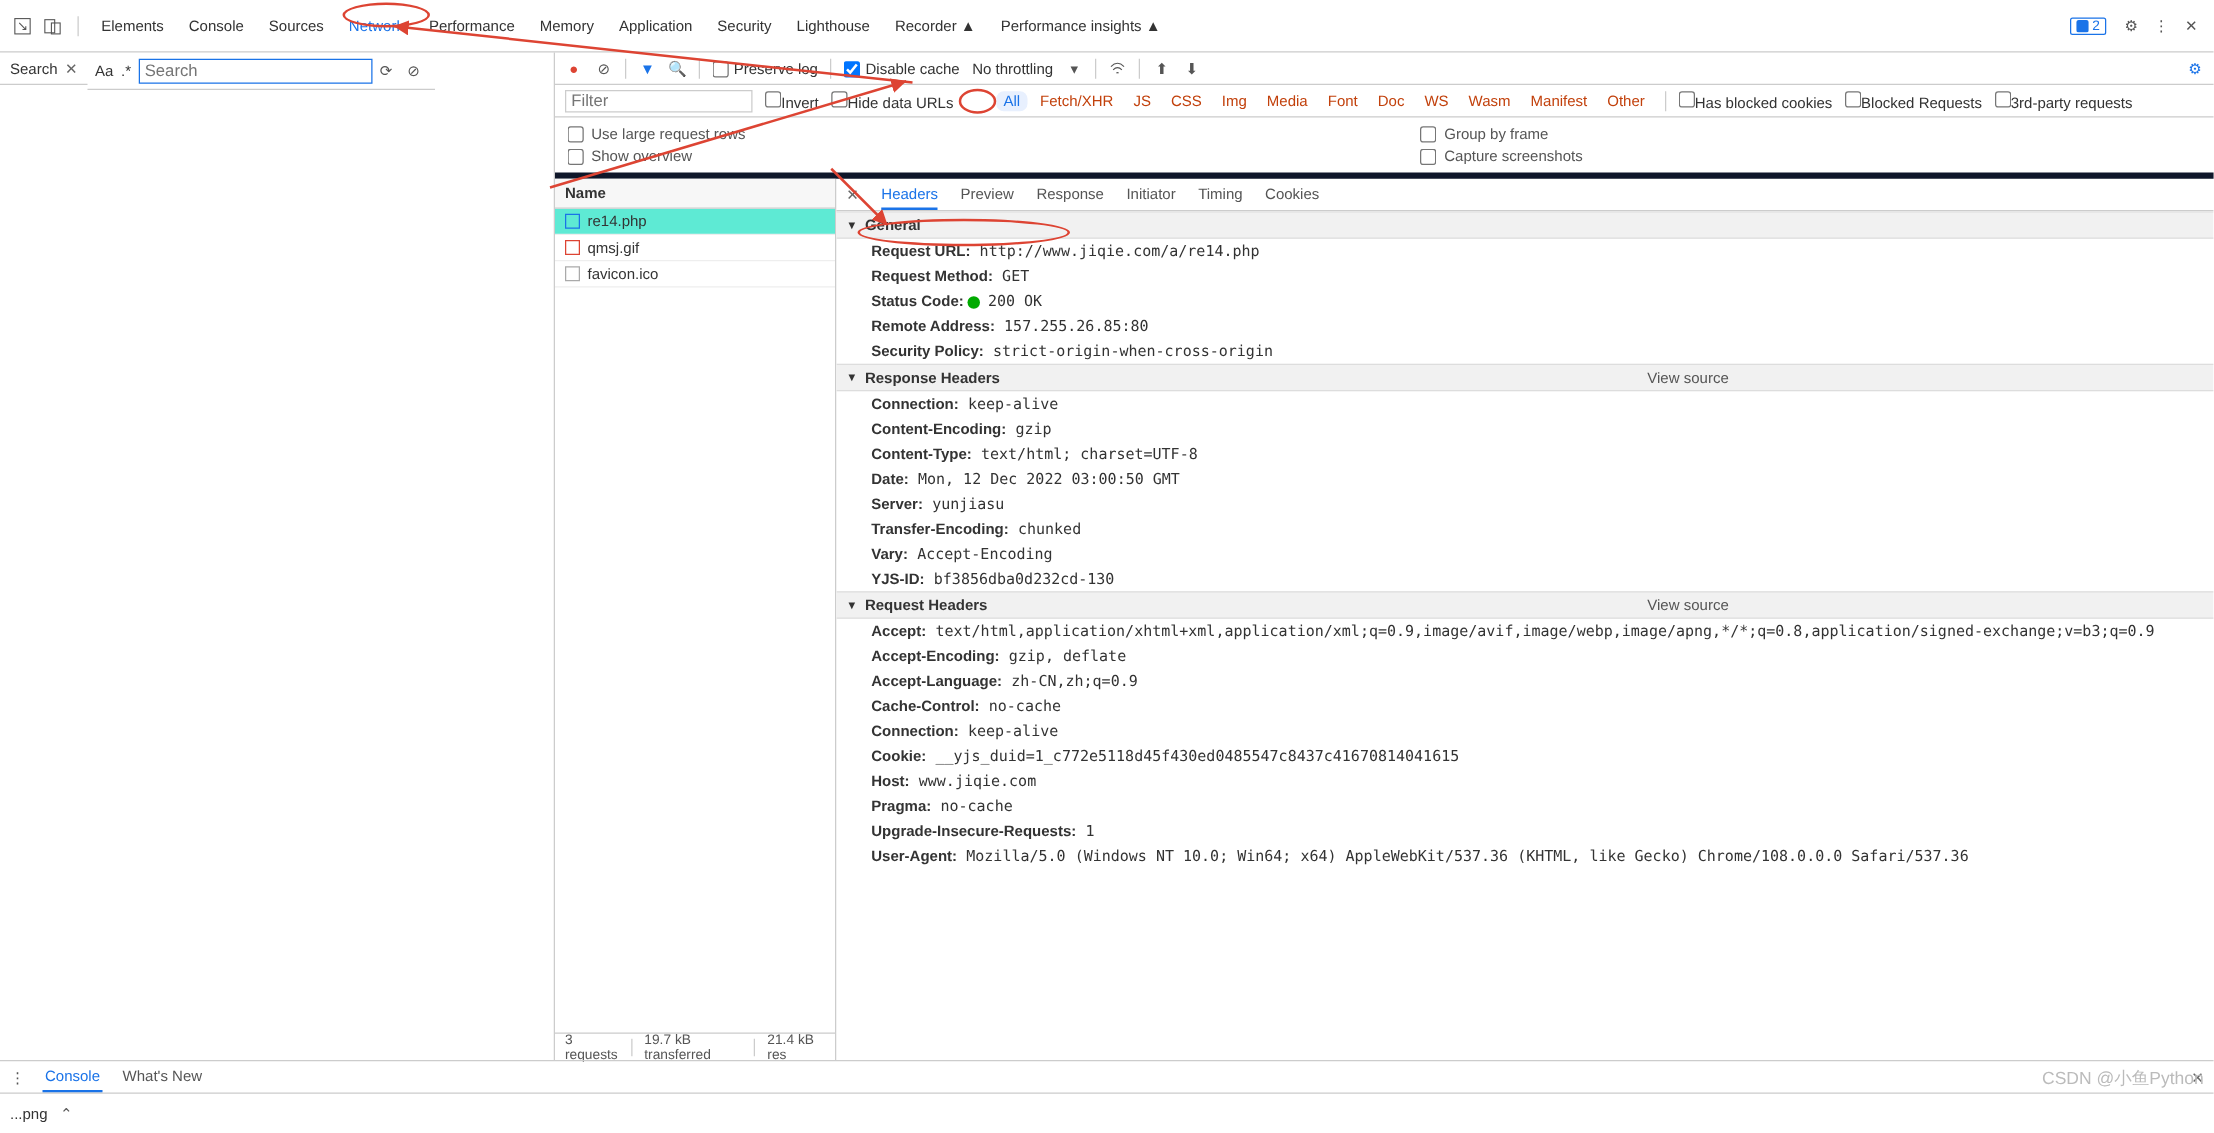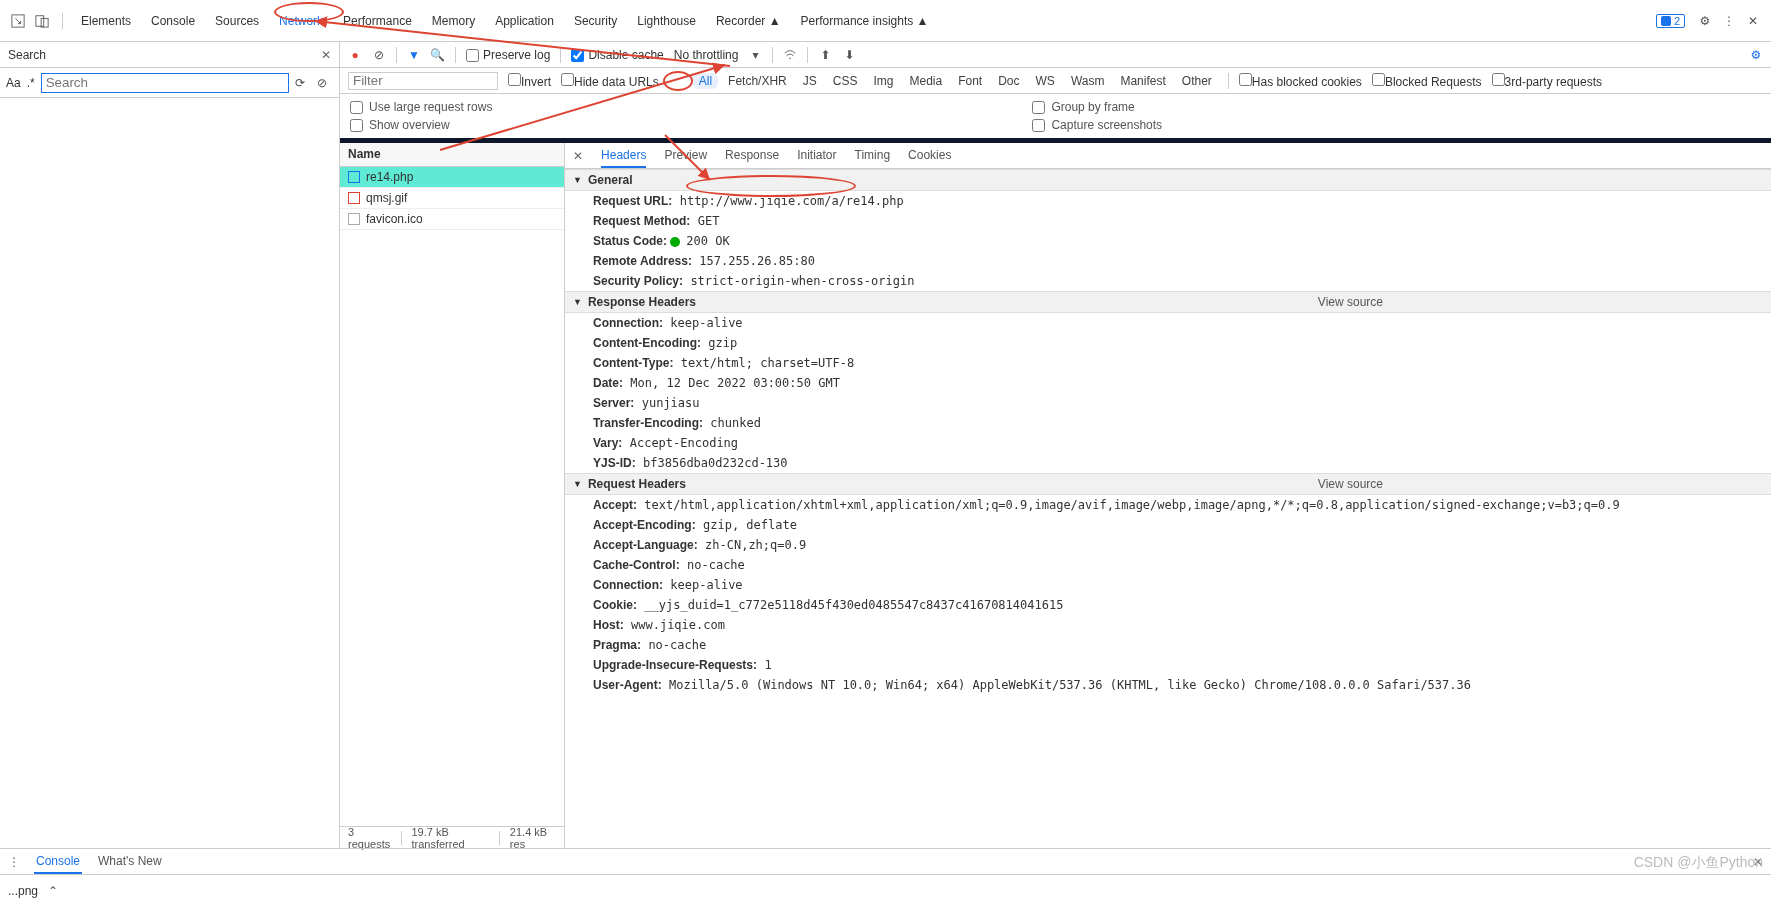--- a/index.html
+++ b/index.html
@@ -10,40 +10,40 @@
 .top-tabs .ico { width: 16px; height: 16px; margin: 0 4px; display: inline-flex; align-items: center; justify-content: center; color: #555; }
 .top-tabs .sep { width: 1px; height: 16px; background: #ccc; margin: 0 8px; }
 .top-tabs .tab { padding: 4px 10px; color: #333; cursor: pointer; position: relative; }
 .top-tabs .tab.sel { color: #1a73e8; }
 .top-tabs .spacer { flex: 1; }
 .top-tabs .badge { border: 1px solid #1a73e8; color: #1a73e8; padding: 0 4px; border-radius: 2px; font-size: 11px; margin-right: 8px; display: inline-flex; align-items: center; gap: 3px; }
 .oval { position: absolute; border: 2px solid #d43; border-radius: 50%; pointer-events: none; }
 
 .main { flex: 1; display: flex; min-height: 0; }
 
-.left { width: 340px; border-right: 1px solid #ccc; display: flex; flex-direction: column; }
+.left { width: 444px; border-right: 1px solid #ccc; display: flex; flex-direction: row; }
 .left-search { height: 26px; border-bottom: 1px solid #ccc; display: flex; align-items: center; padding: 0 8px; gap: 6px; }
 .left-search .label { font-weight: normal; }
 .left-search .x { margin-left: auto; cursor: pointer; color: #666; }
 .left-search2 { height: 30px; border-bottom: 1px solid #ccc; display: flex; align-items: center; padding: 0 6px; gap: 6px; }
 .left-search2 input { flex: 1; border: 1px solid #1a73e8; outline: none; padding: 2px 4px; height: 20px; }
 .left-search2 .ico { width: 16px; color: #555; cursor: pointer; }
 .left-body { flex: 1; position: relative; }
 
 .right { flex: 1; display: flex; flex-direction: column; min-width: 0; }
 .toolbar { height: 26px; border-bottom: 1px solid #ccc; display: flex; align-items: center; padding: 0 8px; gap: 10px; }
 .toolbar .ico { width: 14px; height: 14px; display: inline-flex; align-items: center; justify-content: center; color: #555; cursor: pointer; }
 .toolbar .rec { color: #d43; }
 .toolbar .funnel { color: #1a73e8; }
 .toolbar label { display: inline-flex; align-items: flex-end; gap: 4px; color: #333; }
 .toolbar .sep { width: 1px; height: 16px; background: #ccc; }
 
 .filterbar { height: 26px; border-bottom: 1px solid #ccc; display: flex; align-items: center; padding: 0 8px; gap: 10px; }
 .filterbar input.filter { width: 150px; border: 1px solid #ccc; padding: 1px 4px; height: 18px; }
-.filterbar .chip { padding: 1px 6px; cursor: pointer; color: #404040; }
+.filterbar .chip { padding: 1px 6px; cursor: pointer; color: #c2410c; }
 .filterbar .chip.sel { background: #e8f0fe; color: #1a73e8; border-radius: 6px; position: relative; margin-left: 24px; }
 .filterbar .sep { width: 1px; height: 16px; background: #ccc; }
 
 .checkrow { border-bottom: 5px solid #0f172a; display: flex; padding: 6px 10px; gap: 40px; }
 .checkrow .col { display: flex; flex-direction: column; gap: 4px; }
 .checkrow label { display: flex; align-items: center; gap: 6px; color: #555; }
 
 .split { flex: 1; display: flex; min-height: 0; }
 .reqlist { width: 225px; border-right: 1px solid #ccc; display: flex; flex-direction: column; }
 .reqlist .hdr { height: 24px; border-bottom: 1px solid #ccc; padding: 4px 8px; font-weight: bold; color: #333; background: #f7f7f7; }

